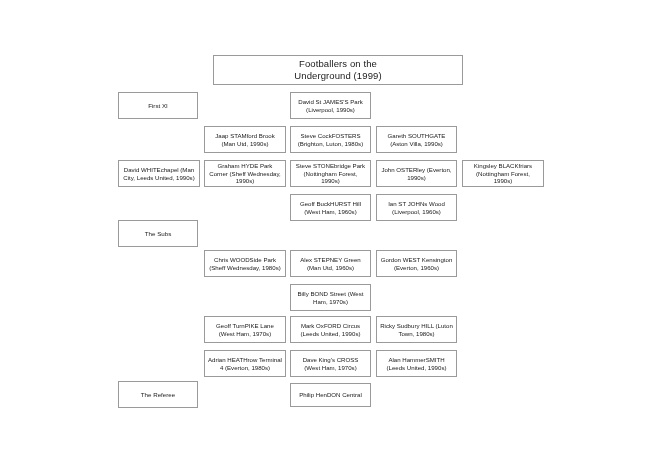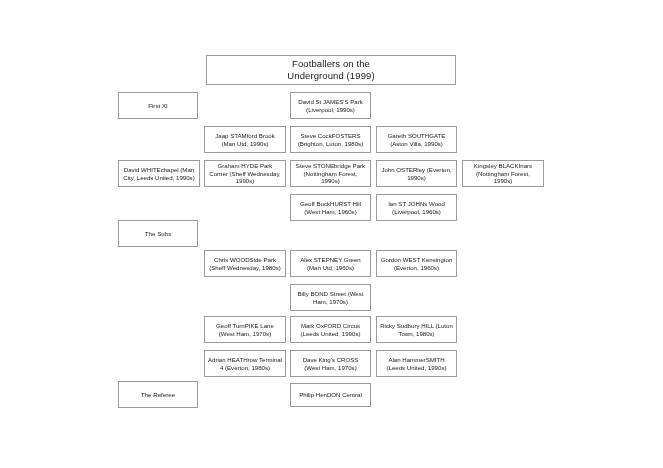--- a/index.html
+++ b/index.html
@@ -52,21 +52,21 @@
   }
   .referee-name-box {
     font-size: 6.1px;
   }
 </style>
 </head>
 <body>
 
 <div id="canvas">
 
-  <div class="box title-box" style="left:206px; top:55px; width:250px; height:30px;">
+  <div class="box title-box" style="left:213px; top:55px; width:250px; height:30px;">
     <span>
       <span>Footballers on the</span>
       <span>Underground (1999)</span>
     </span>
   </div>
 
   <div class="box group-box" style="left:118px; top:92px; width:80px; height:27px;">
     <span>First XI</span>
   </div>
 

